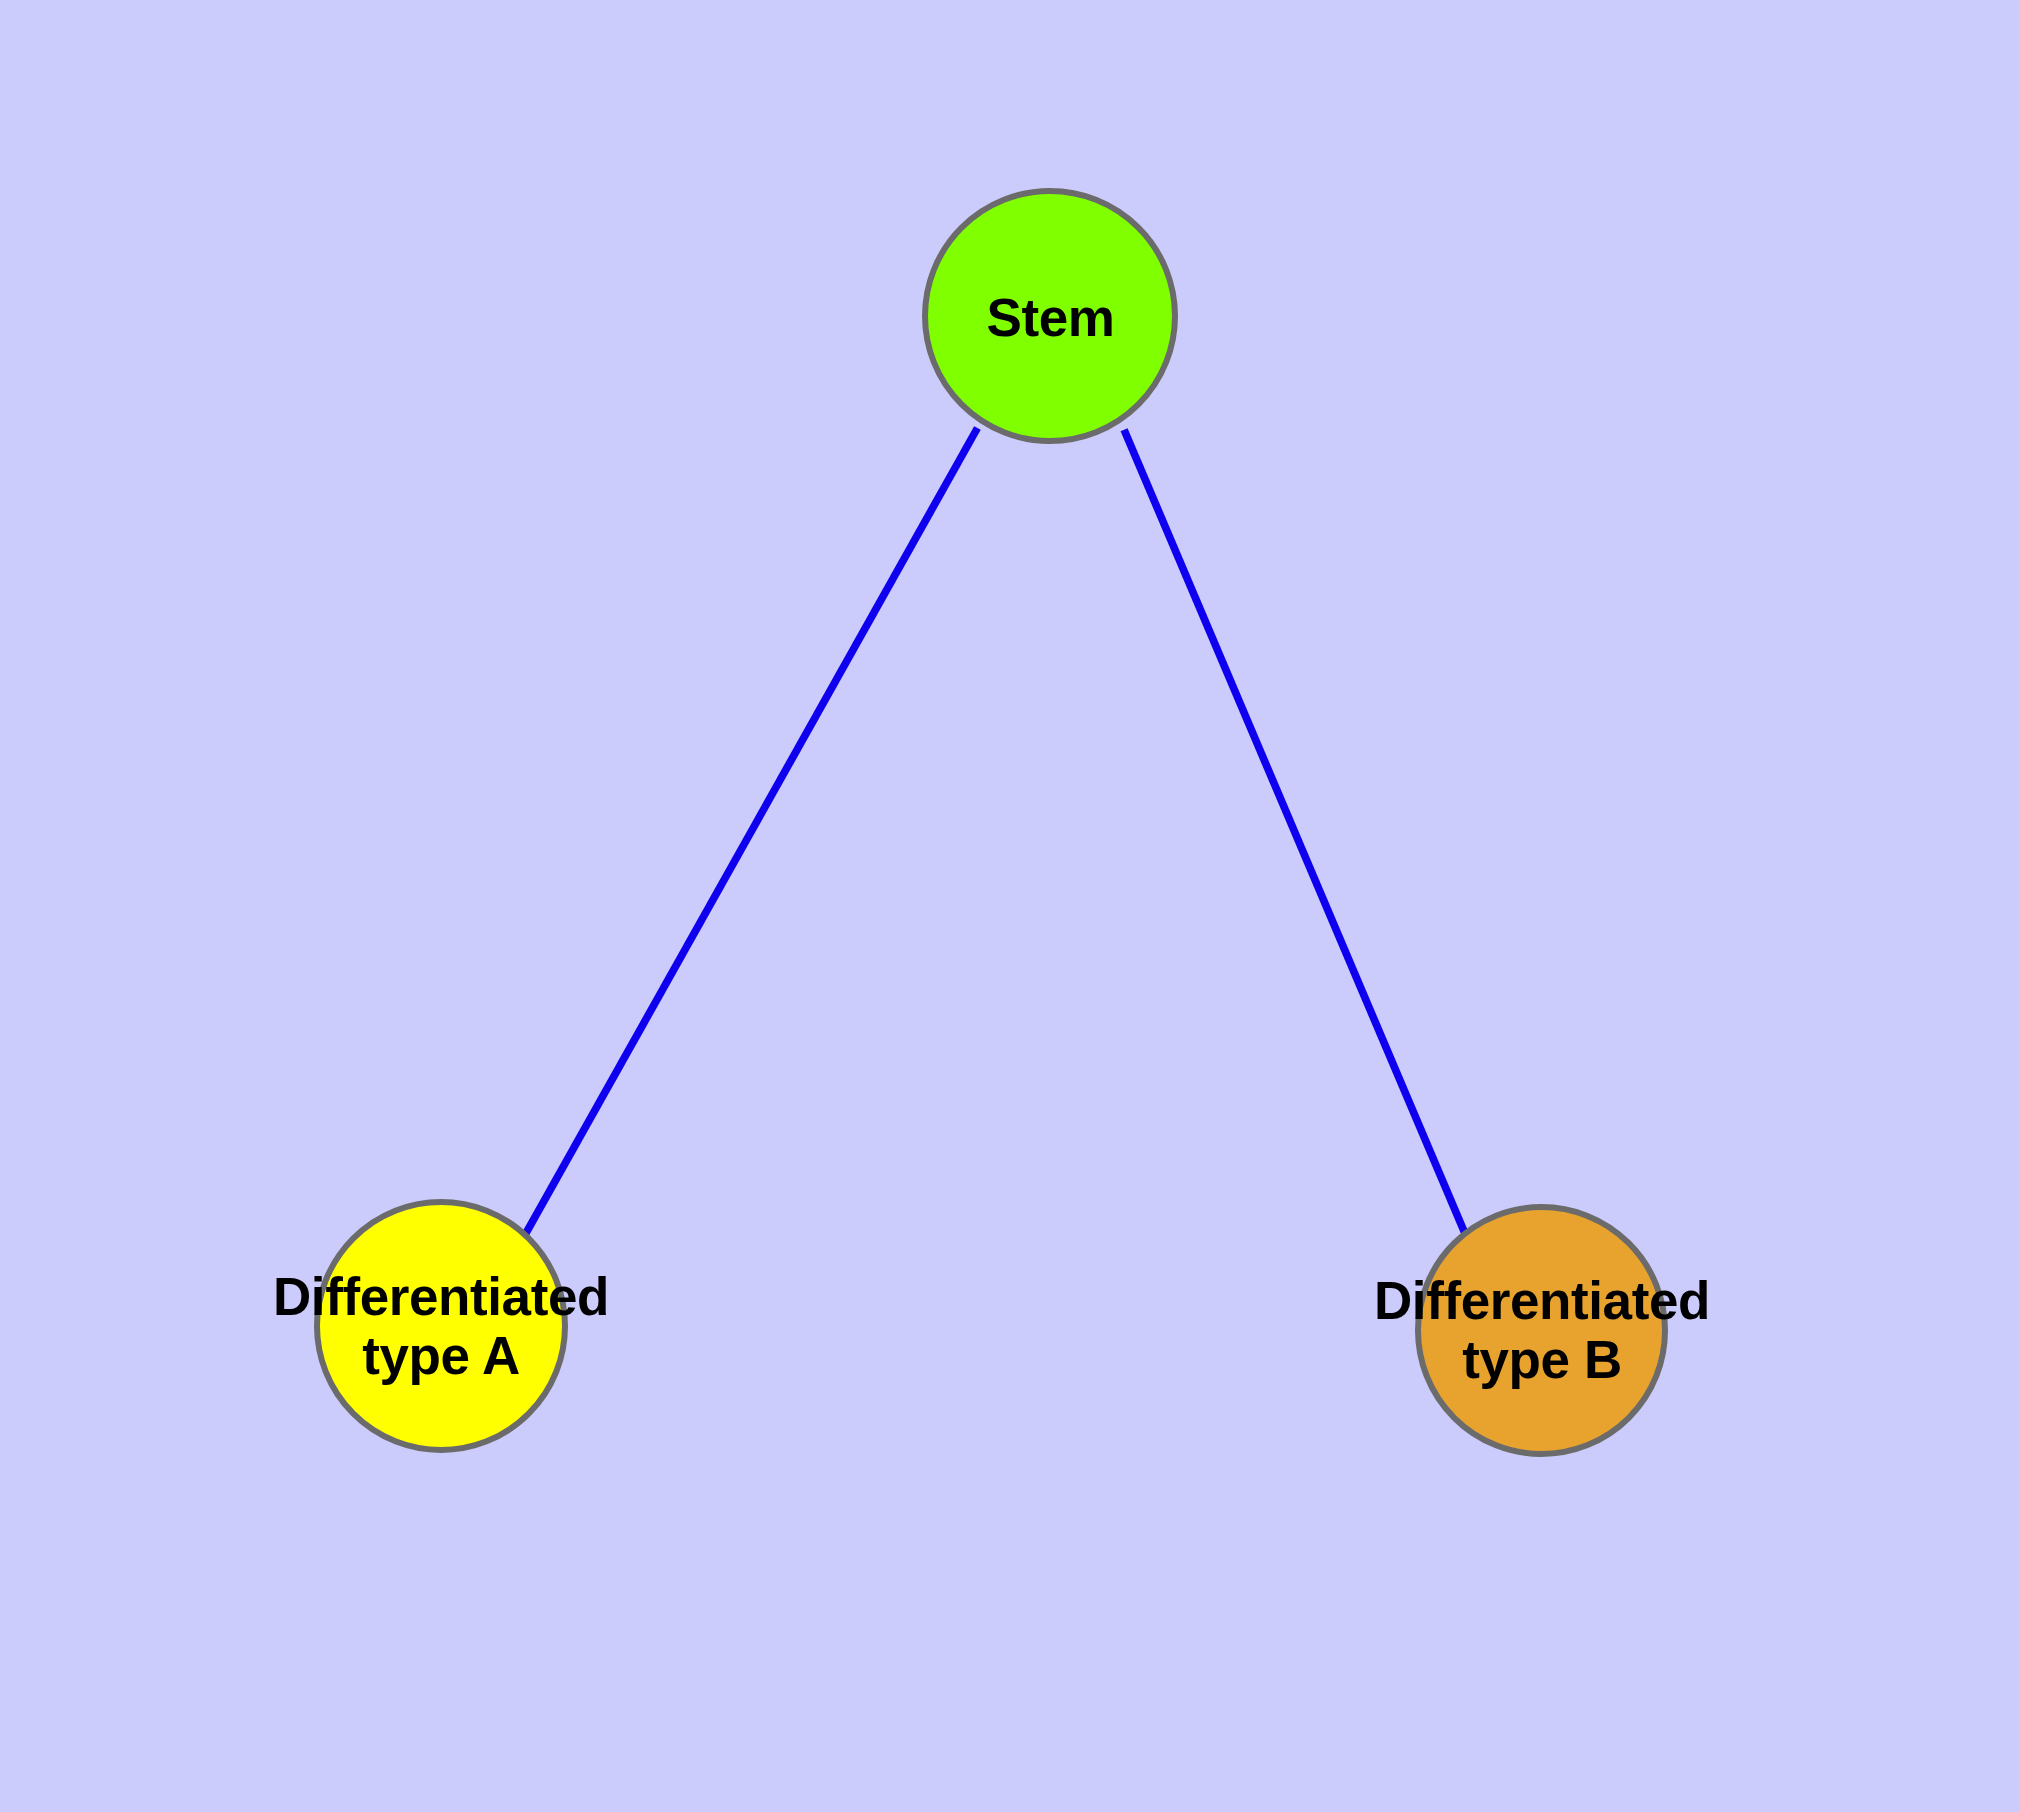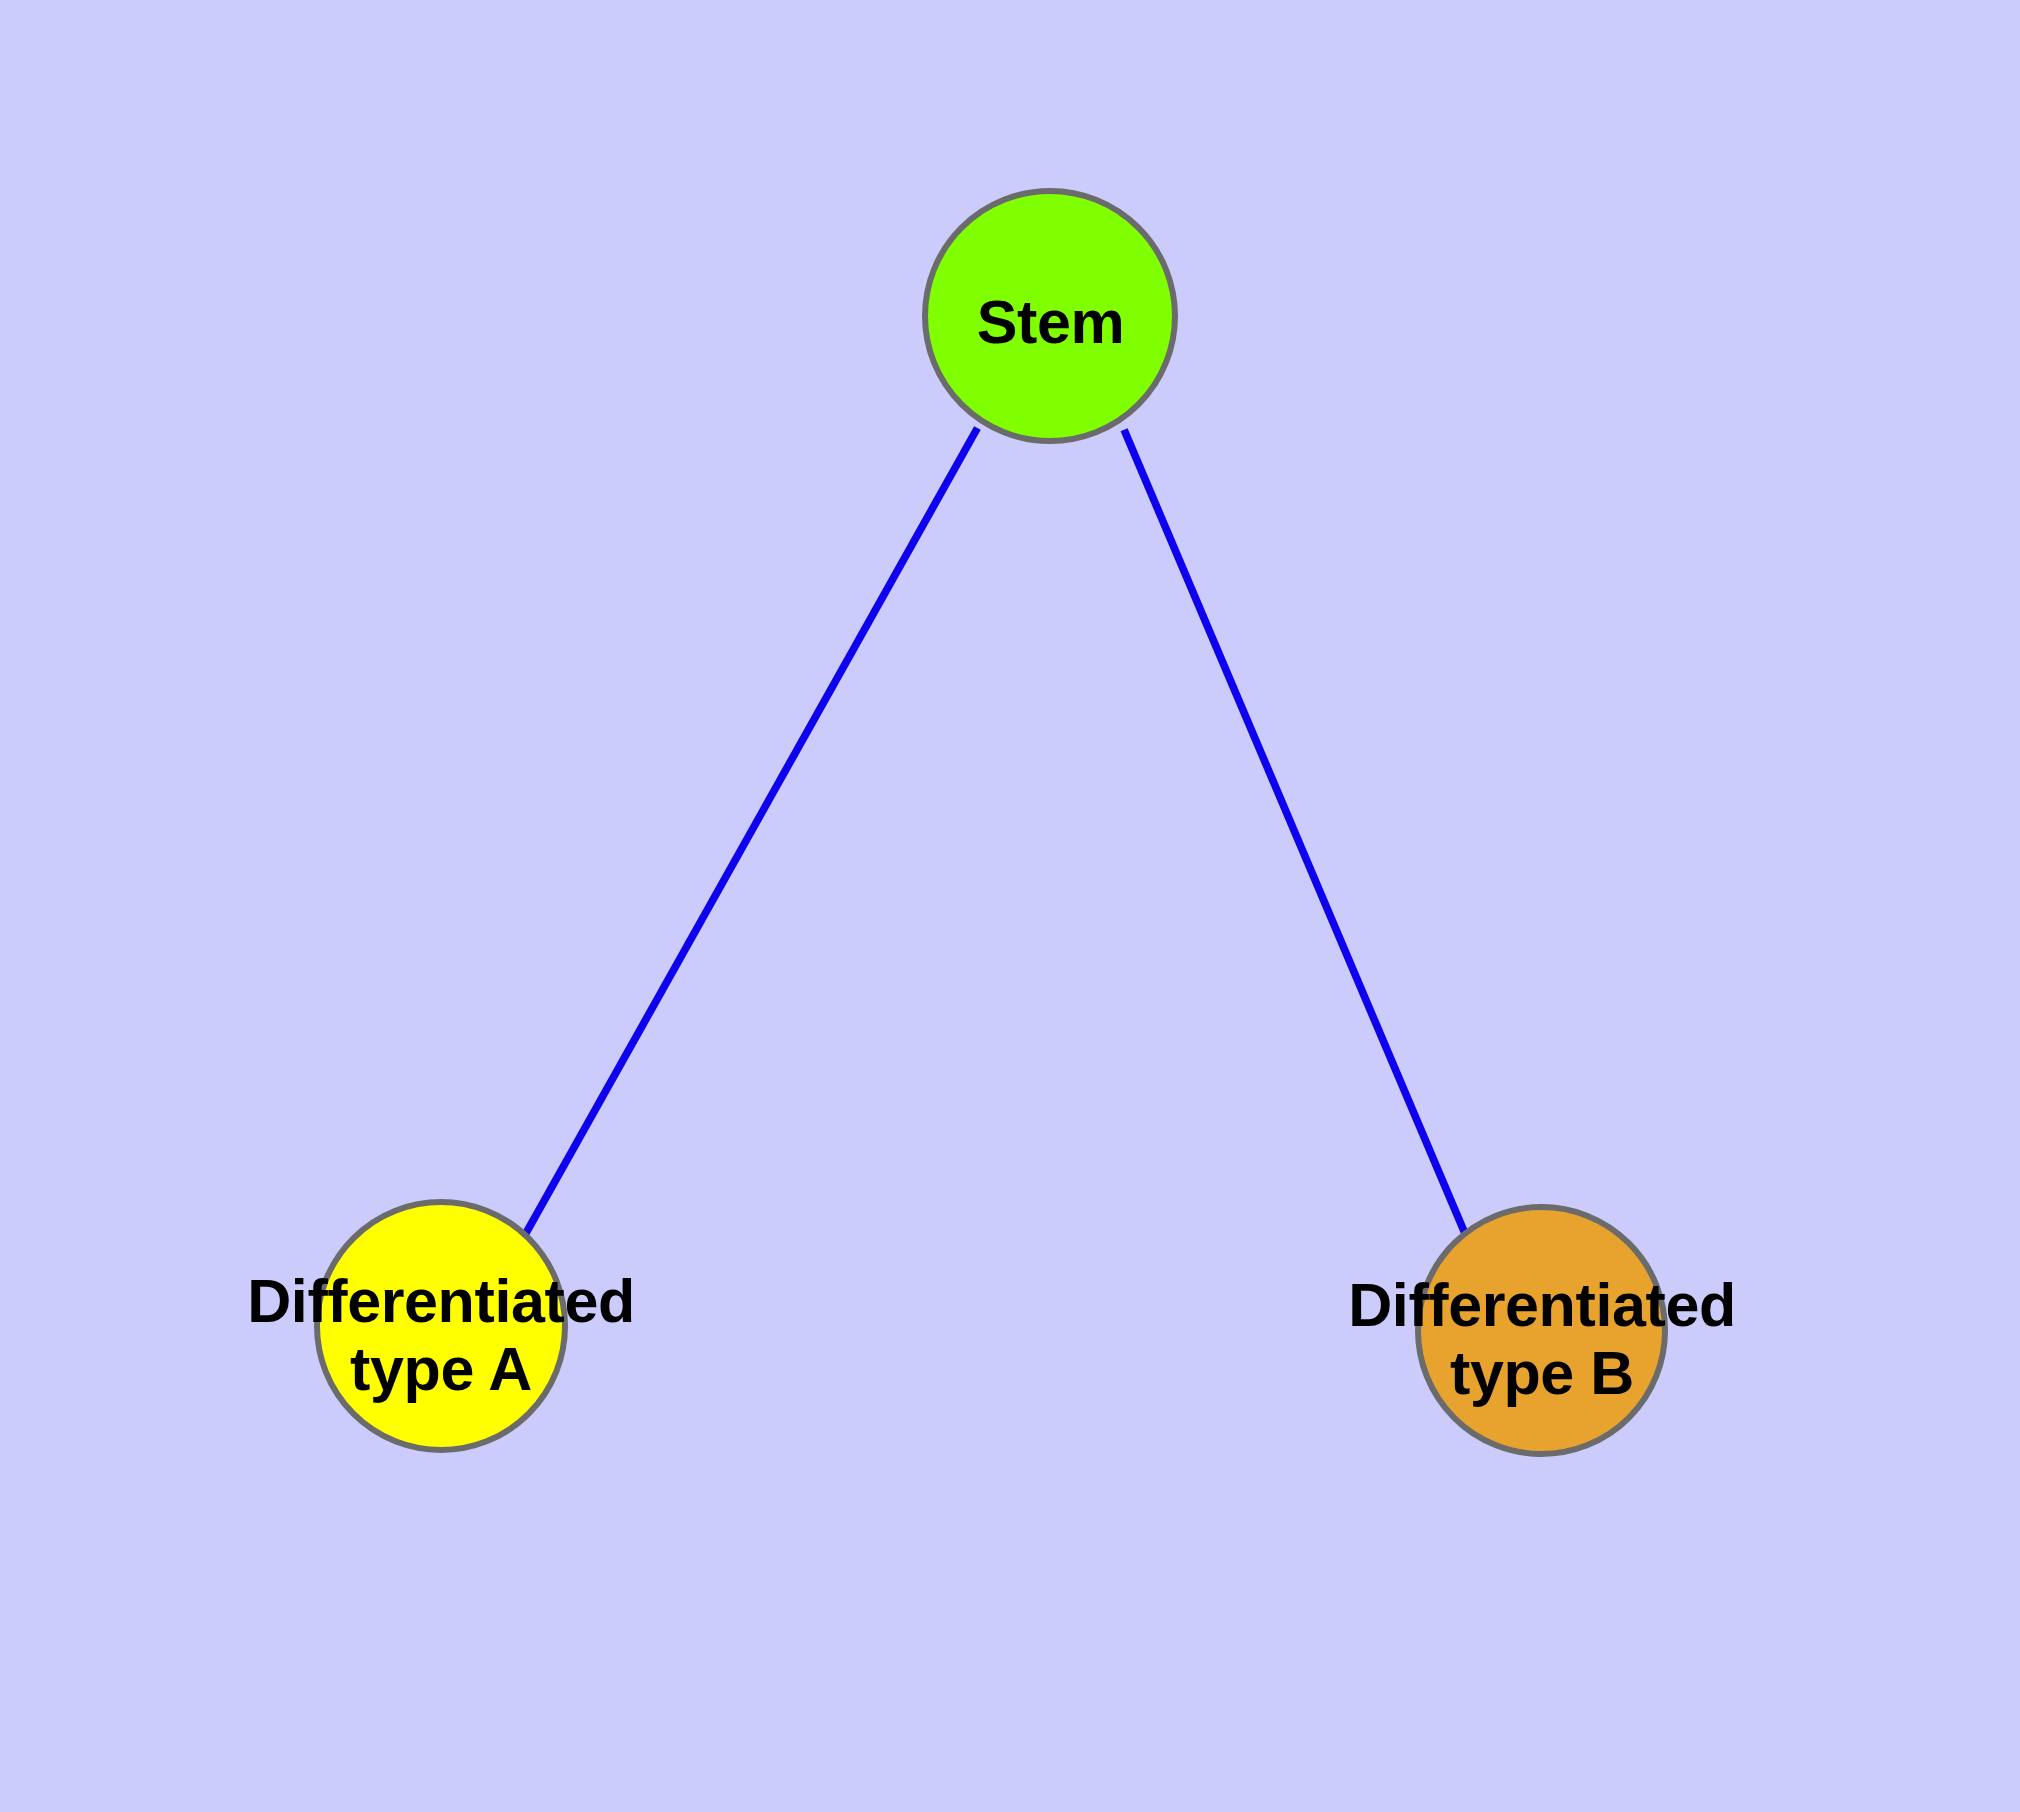--- a/index.html
+++ b/index.html
@@ -30,21 +30,21 @@
     position: absolute;
     border-radius: 50%;
     box-sizing: border-box;
     border: 6px solid #6b6b6b;
   }
   .node-label {
     position: absolute;
     text-align: center;
     color: #000000;
     font-weight: bold;
-    font-size: 61px;
+    font-size: 53px;
     line-height: 1.12;
     letter-spacing: -0.4px;
     white-space: pre;
     pointer-events: none;
   }
   #stem-node {
     left: 922px;
     top: 188px;
     width: 256px;
     height: 256px;

